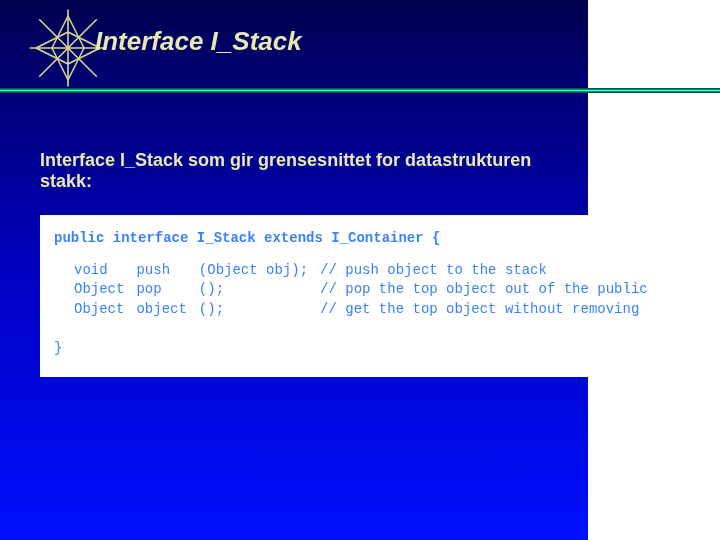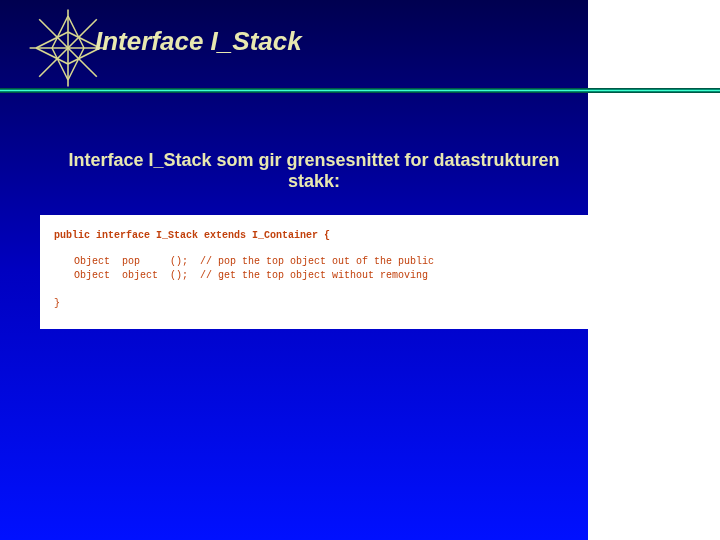--- a/index.html
+++ b/index.html
@@ -54,33 +54,32 @@
       #00b090 55%,
       #004030 100%);
   }
   .subtitle {
     position: absolute;
     left: 40px;
     top: 150px;
     color: #e8e8b0;
     font-size: 18px;
     font-weight: bold;
-    text-align: center;
   }
   .codebox {
     position: absolute;
     left: 40px;
     top: 215px;
     width: 640px;
     background: #ffffff;
-    color: #c2410c;
+    color: #3b82f6;
     padding: 14px 14px 18px 14px;
     box-sizing: border-box;
     font-family: "Courier New", Courier, monospace;
-    font-size: 10px;
+    font-size: 14px;
     line-height: 1.4;
     white-space: pre;
   }
   .codebox .sig {
     font-weight: bold;
   }
   .codebox .methods {
     display: block;
     margin-top: 12px;
   }
@@ -121,21 +120,26 @@
   <div class="title">Interface   I_Stack</div>
 
   <div class="rule">
     <div class="bar"></div>
   </div>
 
   <div class="subtitle">Interface I_Stack som gir grensesnittet for datastrukturen stakk:</div>
 
   <div class="codebox"><span class="sig">public interface I_Stack extends I_Container {</span>
 <span class="methods"><table>
-<tbody>
+<tbody><tr>
+  <td>void</td>
+  <td>push</td>
+  <td>(Object obj);</td>
+  <td>// push object to the stack</td>
+</tr>
 <tr>
   <td>Object</td>
   <td>pop</td>
   <td>();</td>
   <td>// pop the top object out of the public</td>
 </tr>
 <tr>
   <td>Object</td>
   <td>object</td>
   <td>();</td>

